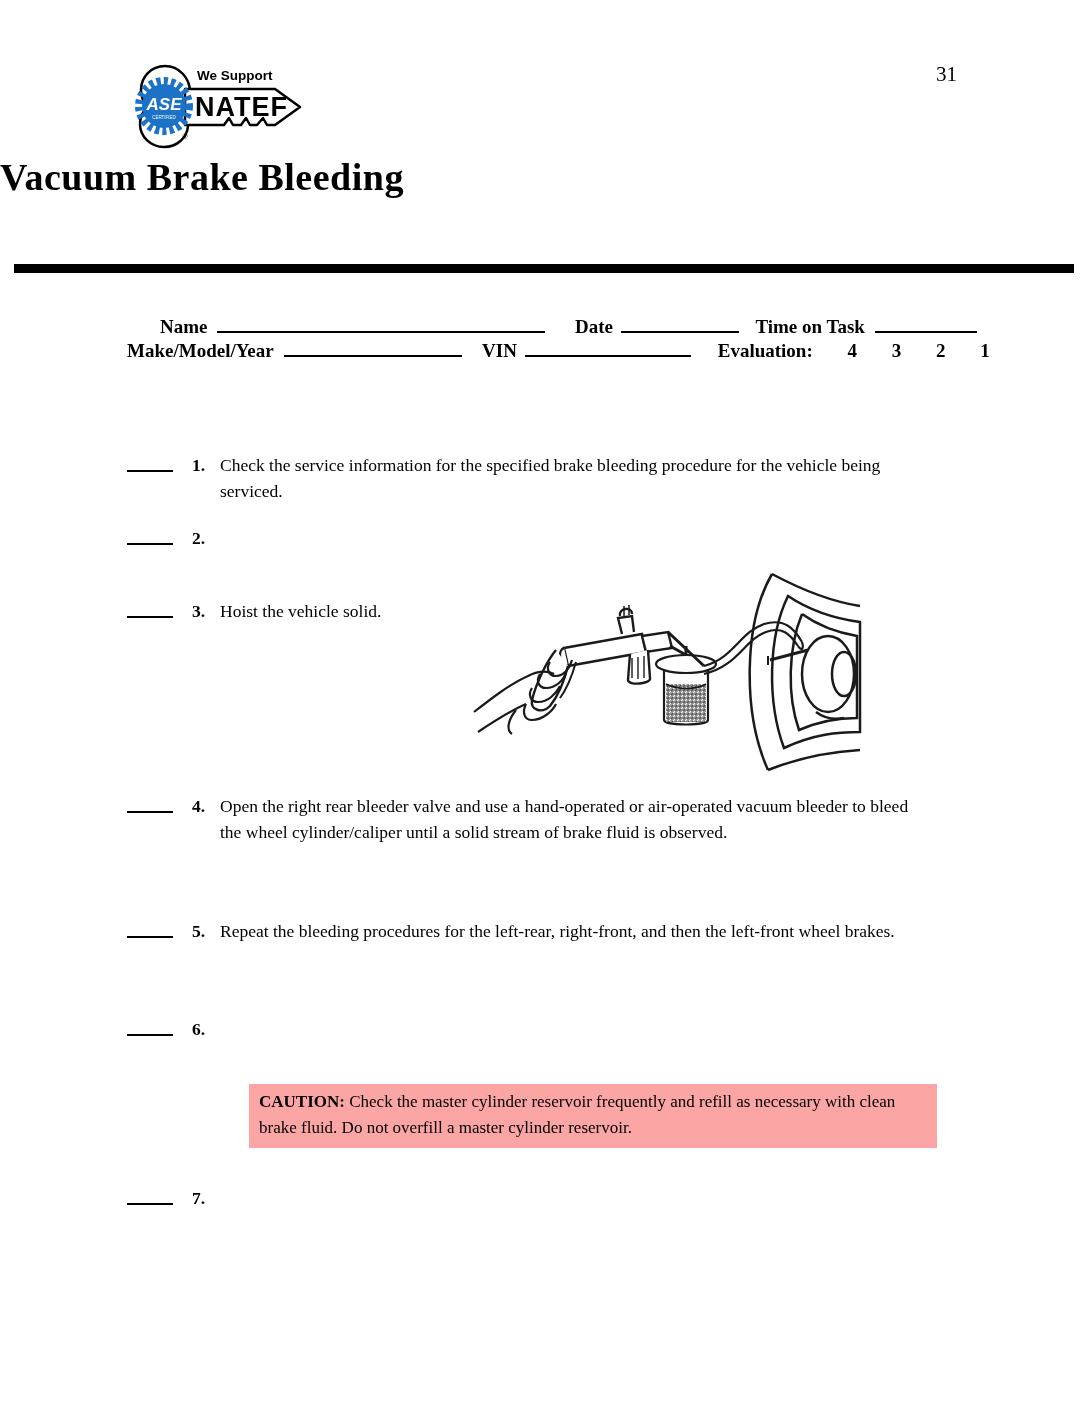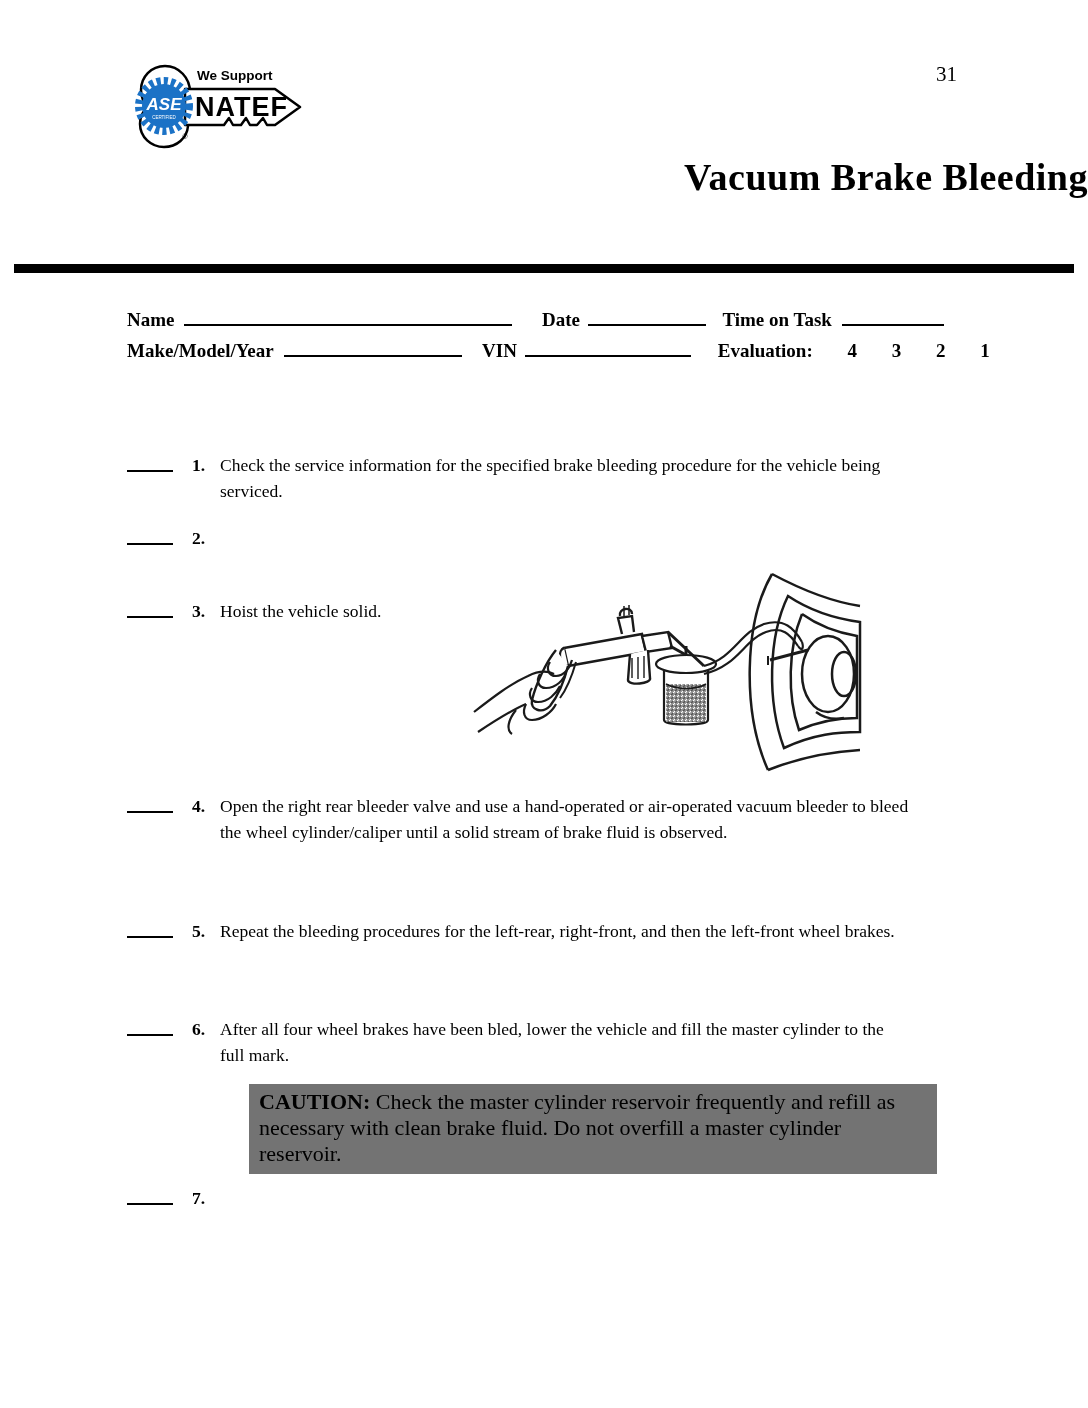--- a/index.html
+++ b/index.html
@@ -14,35 +14,35 @@
   }
   .page-number {
     position:absolute; top:62px; left:936px;
     font-size:21px;
   }
   
   .logo { position:absolute; top:56px; left:133px; width:175px; height:100px; }
   
   .title {
     position:absolute; top:155px; left:0; width:100%;
-    text-align:right; font-size:38px; font-weight:bold;
+    text-align:left; font-size:38px; font-weight:bold;
     letter-spacing:0.5px;
   }
   .task-line {
     position:absolute; top:229px; left:0; width:100%;
     text-align:center; font-size:19px;
   }
   .task-line .b { font-weight:bold; }
   .rule {
     position:absolute; top:264px; left:14px; width:1060px; height:9px;
     background:#000;
   }
   
   .form-row { position:absolute; left:127px; font-size:19px; font-weight:bold; white-space:nowrap; }
-  .form-row-1 { top:307px; }
+  .form-row-1 { top:314px;margin-left:33px; }
   .form-row-2 { top:338px; }
   .blankline { display:inline-block; border-bottom:2px solid #000; height:19px; vertical-align:baseline; }
   .u-name { width:328px; margin-left:10px; }
   .u-date { width:118px; margin-left:8px; margin-right:12px; }
   .u-time { width:102px; margin-left:10px; }
   .u-make { width:178px; margin-left:10px; margin-right:16px; }
   .u-vin  { width:166px; margin-left:8px; margin-right:22px; }
   .sp-d { display:inline-block; width:20px; }
   .eval-num { display:inline-block; margin-left:30px; }
   
@@ -50,22 +50,22 @@
   .step .check-blank { width:46px; height:20px; border-bottom:2px solid #000; margin-right:19px; flex:none; }
   .step .num { font-weight:bold; width:28px; flex:none; }
   .step .text { width:690px; }
   .step-7 .text { width:740px; }
   .s1 { top:452px; } .s2 { top:525px; } .s3 { top:598px; }
   .s4 { top:793px; } .s5 { top:918px; } .s6 { top:1016px; }
   .s7 { top:1185px; }
   
   .caution {
     position:absolute; top:1084px; left:249px; width:688px;
-    background:#737373; padding:5px 10px 7px 10px;
-    font-size:22px; line-height:26px;
+    background:#fca5a5; padding:5px 10px 7px 10px;
+    font-size:17px; line-height:26px;
   }
   .caution .b { font-weight:bold; }
   
   .illustration { position:absolute; top:562px; left:472px; width:390px; height:215px; }
 </style>
 </head>
 <body>
 
 <div class="page">
 
@@ -206,21 +206,20 @@
 
   <div class="step s5">
     <span class="check-blank"></span>
     <span class="num">5.</span>
     <span class="text">Repeat the bleeding procedures for the left-rear, right-front, and then the left-front wheel brakes.</span>
   </div>
 
   <div class="step s6">
     <span class="check-blank"></span>
     <span class="num">6.</span>
-    <span class="text">After all four wheel brakes have been bled, lower the vehicle and fill the master cylinder to the full mark.</span>
   </div>
 
   <div class="caution"><span class="b">CAUTION:</span><span> Check the master cylinder reservoir frequently and refill as necessary with clean brake fluid.  Do not overfill a master cylinder reservoir.</span></div>
 
   <div class="step s7 step-7">
     <span class="check-blank"></span>
     <span class="num">7.</span>
   </div>
 
 </div>

